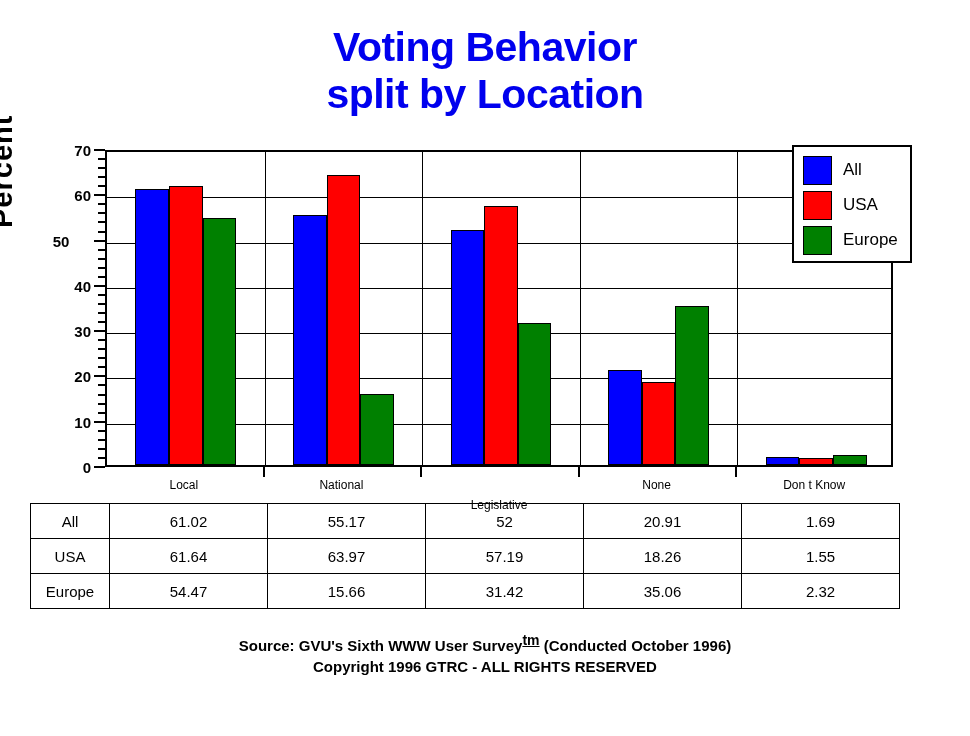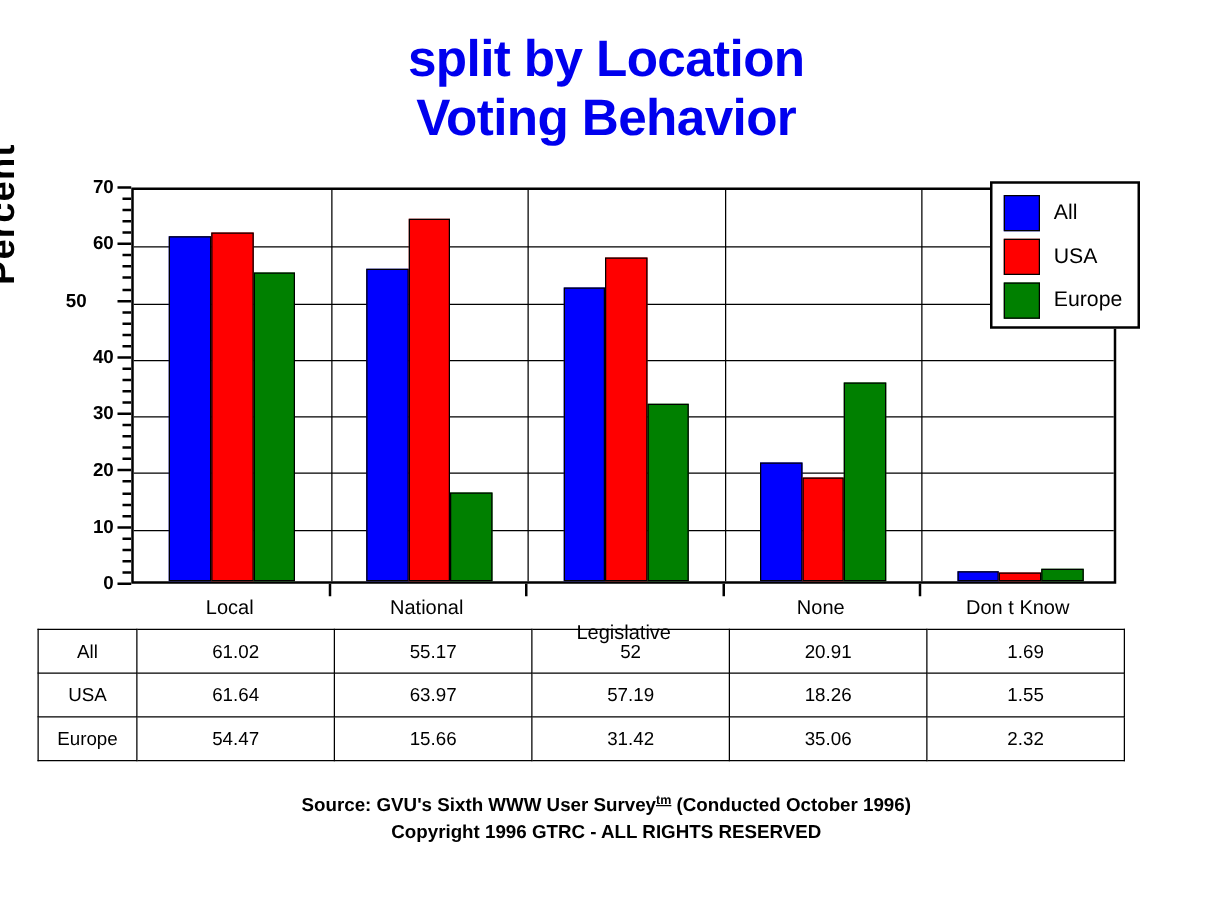--- a/index.html
+++ b/index.html
@@ -114,21 +114,21 @@
     position: absolute;
     left: 105px;
     top: 478px;
     width: 788px;
     height: 22px;
   }
   .xlabel {
     position: absolute;
     top: 0;
     text-align: center;
-    font-size: 16px;
+    font-size: 12px;
     color: #000;
     white-space: nowrap;
     transform: translateX(-50%);
   }
   .xtick {
     position: absolute;
     top: 467px;
     width: 2px;
     height: 10px;
     background: #000;
@@ -194,28 +194,28 @@
     left: 0;
     top: 630px;
     width: 970px;
     text-align: center;
     font-size: 15px;
     font-weight: bold;
     color: #000;
     line-height: 21px;
   }
   #footer .f-line { display: block; white-space: nowrap; }
-  #footer sup { font-size: 10px; vertical-align: super; text-decoration: underline; }
+  #footer sup { font-size: 14px; vertical-align: super; text-decoration: underline; }
 </style>
 </head>
 <body>
 
 <div id="chart-title">
+  <span class="t-line">Voting Behavior</span>
   <span class="t-line">split by Location</span>
-  <span class="t-line">Voting Behavior</span>
 </div>
 
 <div id="y-axis-title">Percent</div>
 <div id="y-axis-labels">
     <div class="ytick-major" style="top: 467px;"></div>
     <div class="ytick-label" style="top: 467px;">0</div>
     <div class="ytick-major" style="top: 421.714px;"></div>
     <div class="ytick-label" style="top: 421.714px;">10</div>
     <div class="ytick-major" style="top: 376.429px;"></div>
     <div class="ytick-label" style="top: 376.429px;">20</div>

